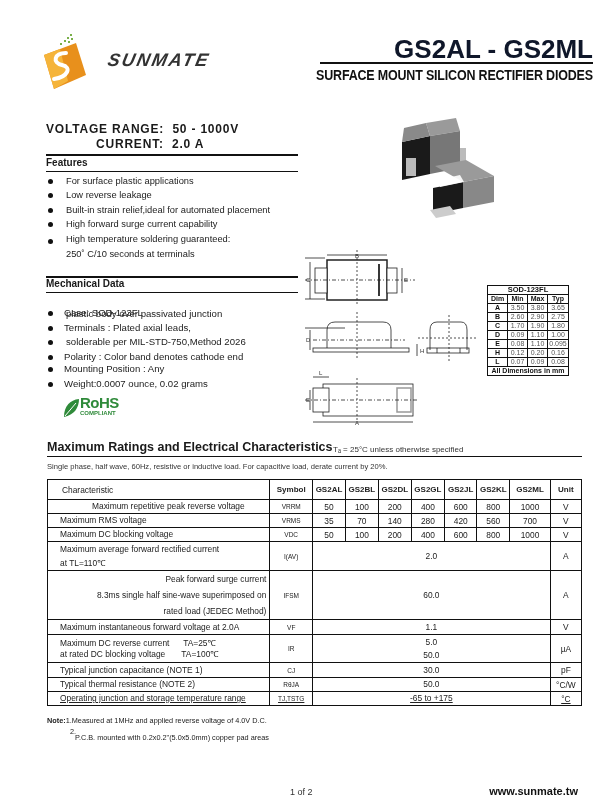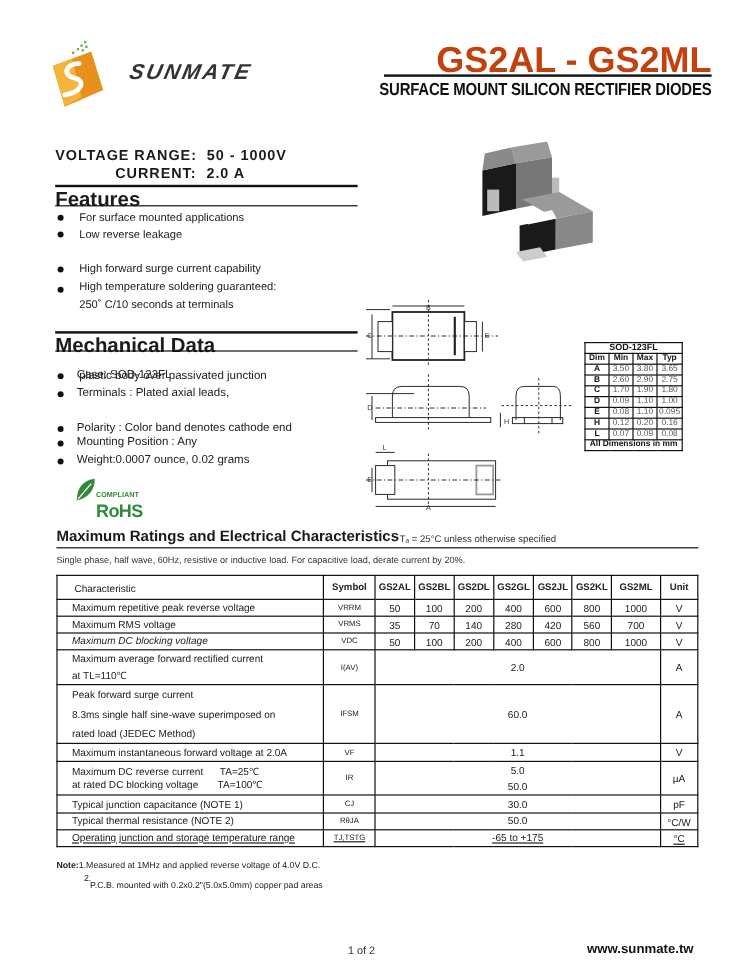--- a/index.html
+++ b/index.html
@@ -1,35 +1,35 @@
 <!DOCTYPE html>
 <html><head>
 <meta charset="utf-8">
 <style>
   * { margin:0; padding:0; box-sizing:border-box; }
   body { width:610px; height:810px; background:#fff; font-family:"Liberation Sans", sans-serif; color:#1a1a1a; position:relative; overflow:hidden; }
   .abs { position:absolute; }
   
   #logo { left:40px; top:33px; width:48px; height:60px; }
   #brand { left:108px; top:50px; font-family:"Liberation Sans", sans-serif; font-weight:bold; font-style:italic; font-size:18px; letter-spacing:2px; color:#333; transform:skewX(-12deg); }
-  #title { right:17px; top:34px; font-size:30px; font-weight:bold; color:#c2410c; }
+  #title { right:17px; top:34px; font-size:26px; font-weight:bold; color:#0f172a; }
   #title-rule { left:320px; top:62px; width:273px; height:2px; background:#111; }
   #subtitle { right:17px; top:67px; font-size:14.5px; font-weight:bold; color:#111; transform:scaleX(0.86); transform-origin:right center; letter-spacing:-0.2px; }
   
   .spec { font-size:12px; font-weight:bold; letter-spacing:0.8px; }
   #vr-label { left:46px; top:122px; }
   #cur-label { left:96px; top:137px; }
   .sect-rule { height:1.5px; background:#111; }
-  .sect-title { font-size:17px; font-weight:bold; }
+  .sect-title { font-size:10px; font-weight:bold; }
   .bullets { font-size:9.3px; color:#222; }
   .bl { position:absolute; left:0; white-space:nowrap; }
   .dot { position:absolute; left:-18px; top:3px; width:5px; height:5px; border-radius:50%; background:#111; }
   
   #rohs { left:62px; top:396px; }
-  #rohs .t1 { position:absolute; left:18px; top:-2px; font-size:15px; font-weight:bold; color:#2f8a3a; letter-spacing:-0.5px;margin-top:24px; }
+  #rohs .t1 { position:absolute; left:18px; top:-2px; font-size:15px; font-weight:bold; color:#2f8a3a; letter-spacing:-0.5px; }
   #rohs .t2 { position:absolute; left:18px; top:14px; font-size:6px; font-weight:bold; color:#2f8a3a; }
   
   #dimtab { left:487px; top:285px; border-collapse:collapse; font-size:7px; }
   #dimtab td { border:1px solid #111; text-align:center; padding:0 1px; height:9px; line-height:8px; color:#555; }
   #dimtab td.h { color:#111; font-weight:bold; }
   
   #mr-title { left:47px; top:440px; font-size:12.5px; font-weight:bold; }
   #mr-cond { left:333px; top:445px; font-size:8px; color:#333; }
   #mr-rule { left:47px; top:456px; width:535px; height:1px; background:#111; }
   #mr-note { left:47px; top:462px; font-size:7.6px; color:#333; }
@@ -63,34 +63,36 @@
 <div id="title-rule" class="abs"></div>
 <div id="subtitle" class="abs">SURFACE MOUNT SILICON RECTIFIER DIODES</div>
 
 <div id="vr-label" class="abs spec"><span>VOLTAGE  RANGE:</span>&nbsp; <span>50 - 1000V</span></div>
 <div id="cur-label" class="abs spec"><span>CURRENT:</span>&nbsp; <span>2.0 A</span></div>
 
 <div class="abs sect-rule" style="left:46px;top:154px;width:252px;"></div>
 <div class="abs sect-title" style="left:46px;top:157px;">Features</div>
 <div class="abs sect-rule" style="left:46px;top:171px;width:252px;height:1px;"></div>
 <div class="abs bullets" style="left:66px;top:176px;width:240px;height:90px;">
-  <div class="bl" style="top:0px"><span class="dot"></span><span>For surface mounted applications</span></div>
+  <div class="bl" style="top:0px"><span class="dot"></span><span>For surface plastic applications</span></div>
   <div class="bl" style="top:14px"><span class="dot"></span><span>Low reverse leakage</span></div>
+  <div class="bl" style="top:29px"><span class="dot"></span><span>Built-in strain relief,ideal for automated placement</span></div>
   <div class="bl" style="top:43px"><span class="dot"></span><span>High forward surge current capability</span></div>
   <div class="bl" style="top:58px"><span class="dot" style="top:5px"></span><span>High temperature soldering guaranteed:</span></div>
   <div class="bl" style="top:73px">250˚ C/10 seconds at terminals</div>
 </div>
 
 <div class="abs sect-rule" style="left:46px;top:276px;width:252px;"></div>
 <div class="abs sect-title" style="left:46px;top:278px;">Mechanical Data</div>
 <div class="abs sect-rule" style="left:46px;top:292px;width:252px;height:1px;"></div>
 <div class="abs bullets" style="left:66px;top:295px;width:240px;height:100px;font-size:9.6px;">
   <div class="bl" style="top:12px;left:-2px"><span class="dot" style="left:-16px;top:4px"></span><span>Case:</span><span> SOD-123FL</span></div>
   <div class="bl" style="top:13px">plastic body over passivated junction</div>
   <div class="bl" style="top:27px;left:-2px"><span class="dot" style="left:-16px;top:4px"></span><span>Terminals</span><span> : Plated axial leads,</span></div>
+  <div class="bl" style="top:41px"><span class="dot" style="left:-18px;top:4px"></span><span>solderable per MIL-STD-750,Method 2026</span></div>
   <div class="bl" style="top:56px;left:-2px"><span class="dot" style="left:-16px;top:4px"></span><span>Polarity</span><span> : Color band denotes cathode end</span></div>
   <div class="bl" style="top:68px;left:-2px"><span class="dot" style="left:-16px;top:4px"></span><span>Mounting Position</span><span>  : Any</span></div>
   <div class="bl" style="top:83px;left:-2px"><span class="dot" style="left:-16px;top:4px"></span><span>Weight:0.0007 ounce, 0.02 grams</span></div>
 </div>
 
 <div id="rohs" class="abs" style="width:80px;height:26px;">
   <svg class="abs" style="left:0;top:2px;" width="18" height="20" viewBox="0 0 18 20">
     <path d="M2,19 C2,8 8,2 17,1 C17,10 12,17 2,19 Z" fill="#2f8a3a"></path>
     <path d="M3,18 L14,5" stroke="#fff" stroke-width="1"></path>
   </svg>
@@ -245,21 +247,21 @@
         <th style="width: 31px;">GS2GL</th>
         <th style="width: 31px;">GS2JL</th>
         <th style="width: 31px;">GS2KL</th>
         <th style="width: 39px;">GS2ML</th>
         <th style="width: 30px;">Unit</th>
       </tr>
   </thead>
   <tbody id="ratings-body">
       <tr style="height: 14px;">
         <td style="padding-left: 12px; line-height: 11px;">
-          <div style="white-space: pre;">Maximum repetitive peak reverse voltage</div>
+          <div style="white-space: pre; margin-left: 32px;">Maximum repetitive peak reverse voltage</div>
         </td>
         <td class="sym">VRRM</td>
         <td class="c">50</td>
         <td class="c">100</td>
         <td class="c">200</td>
         <td class="c">400</td>
         <td class="c">600</td>
         <td class="c">800</td>
         <td class="c">1000</td>
         <td class="c">V</td>
@@ -272,21 +274,21 @@
         <td class="c">35</td>
         <td class="c">70</td>
         <td class="c">140</td>
         <td class="c">280</td>
         <td class="c">420</td>
         <td class="c">560</td>
         <td class="c">700</td>
         <td class="c">V</td>
       </tr>
       <tr style="height: 14px;">
-        <td style="padding-left: 12px; line-height: 11px; font-style: italic;">
+        <td style="padding-left: 12px; line-height: 11px;">
           <div style="white-space: pre;">Maximum DC blocking voltage</div>
         </td>
         <td class="sym">VDC</td>
         <td class="c">50</td>
         <td class="c">100</td>
         <td class="c">200</td>
         <td class="c">400</td>
         <td class="c">600</td>
         <td class="c">800</td>
         <td class="c">1000</td>
@@ -297,21 +299,21 @@
           <div style="white-space: pre;">Maximum average forward rectified current</div>
           <div style="white-space: pre;">at TL=110℃</div>
         </td>
         <td class="sym">I(AV)</td>
         <td class="c" colspan="7" style="line-height: 13px;">
           <div>2.0</div>
         </td>
         <td class="c">A</td>
       </tr>
       <tr style="height: 48px;">
-        <td style="padding-left: 12px; line-height: 16px;">
+        <td style="padding-left: 12px; line-height: 16px; text-align: right;">
           <div style="white-space: pre;">Peak forward surge current</div>
           <div style="white-space: pre;">8.3ms single half sine-wave superimposed on</div>
           <div style="white-space: pre;">rated load (JEDEC Method)</div>
         </td>
         <td class="sym">IFSM</td>
         <td class="c" colspan="7" style="line-height: 13px;">
           <div>60.0</div>
         </td>
         <td class="c">A</td>
       </tr>

